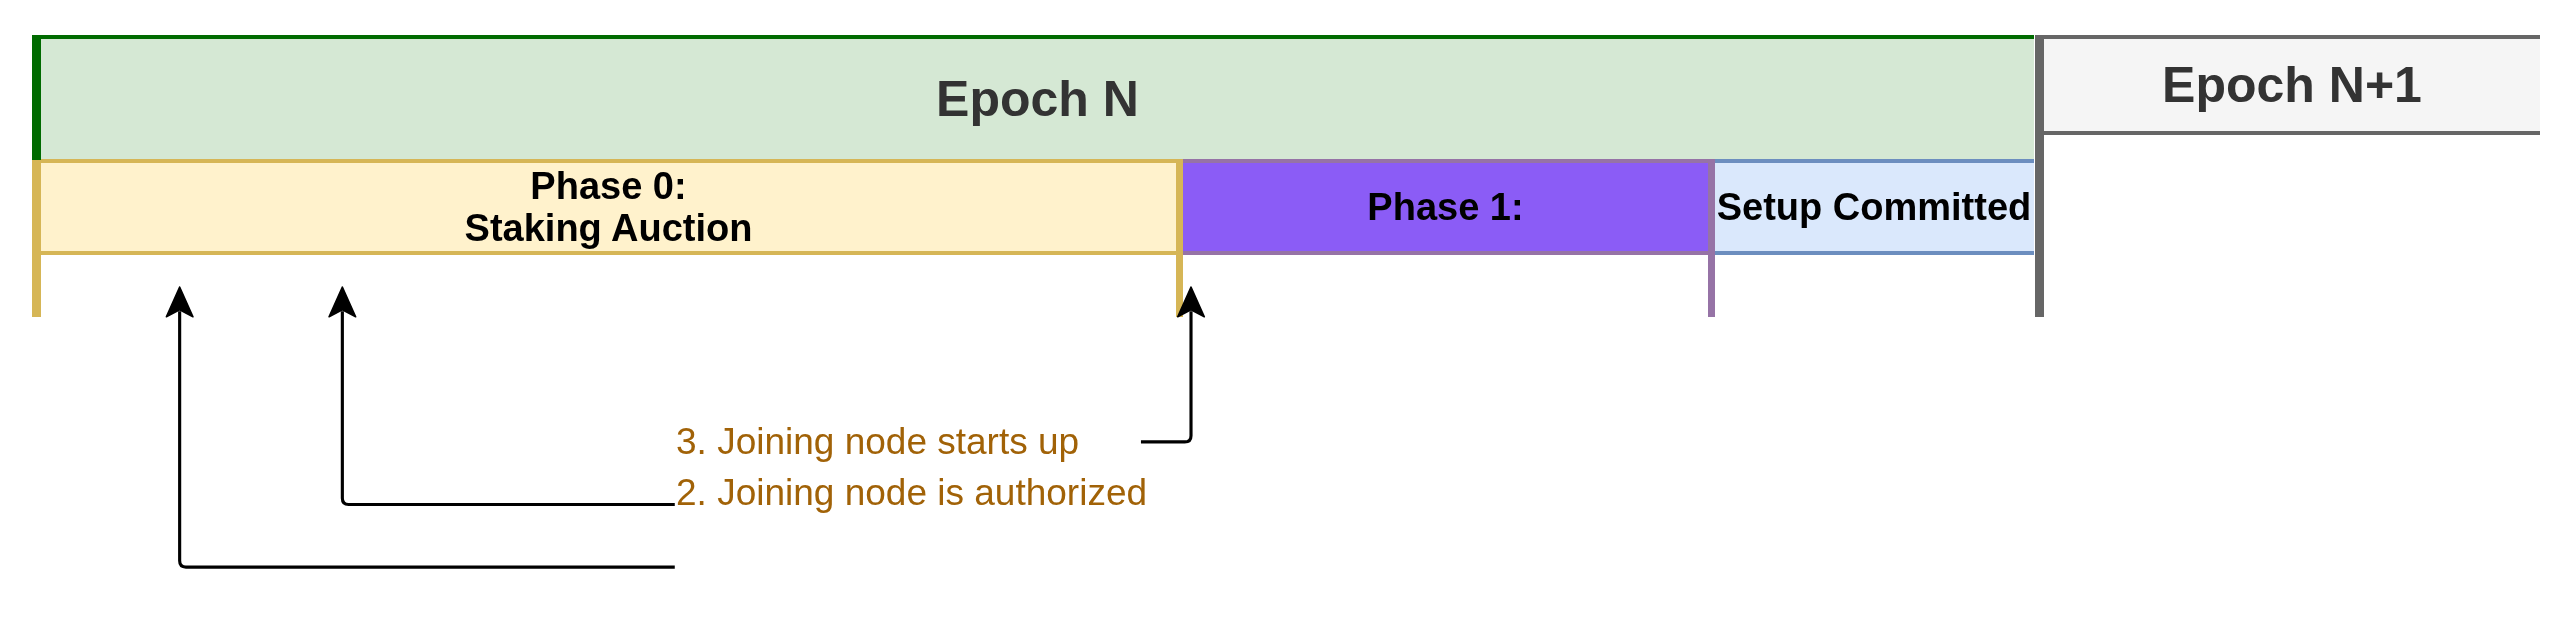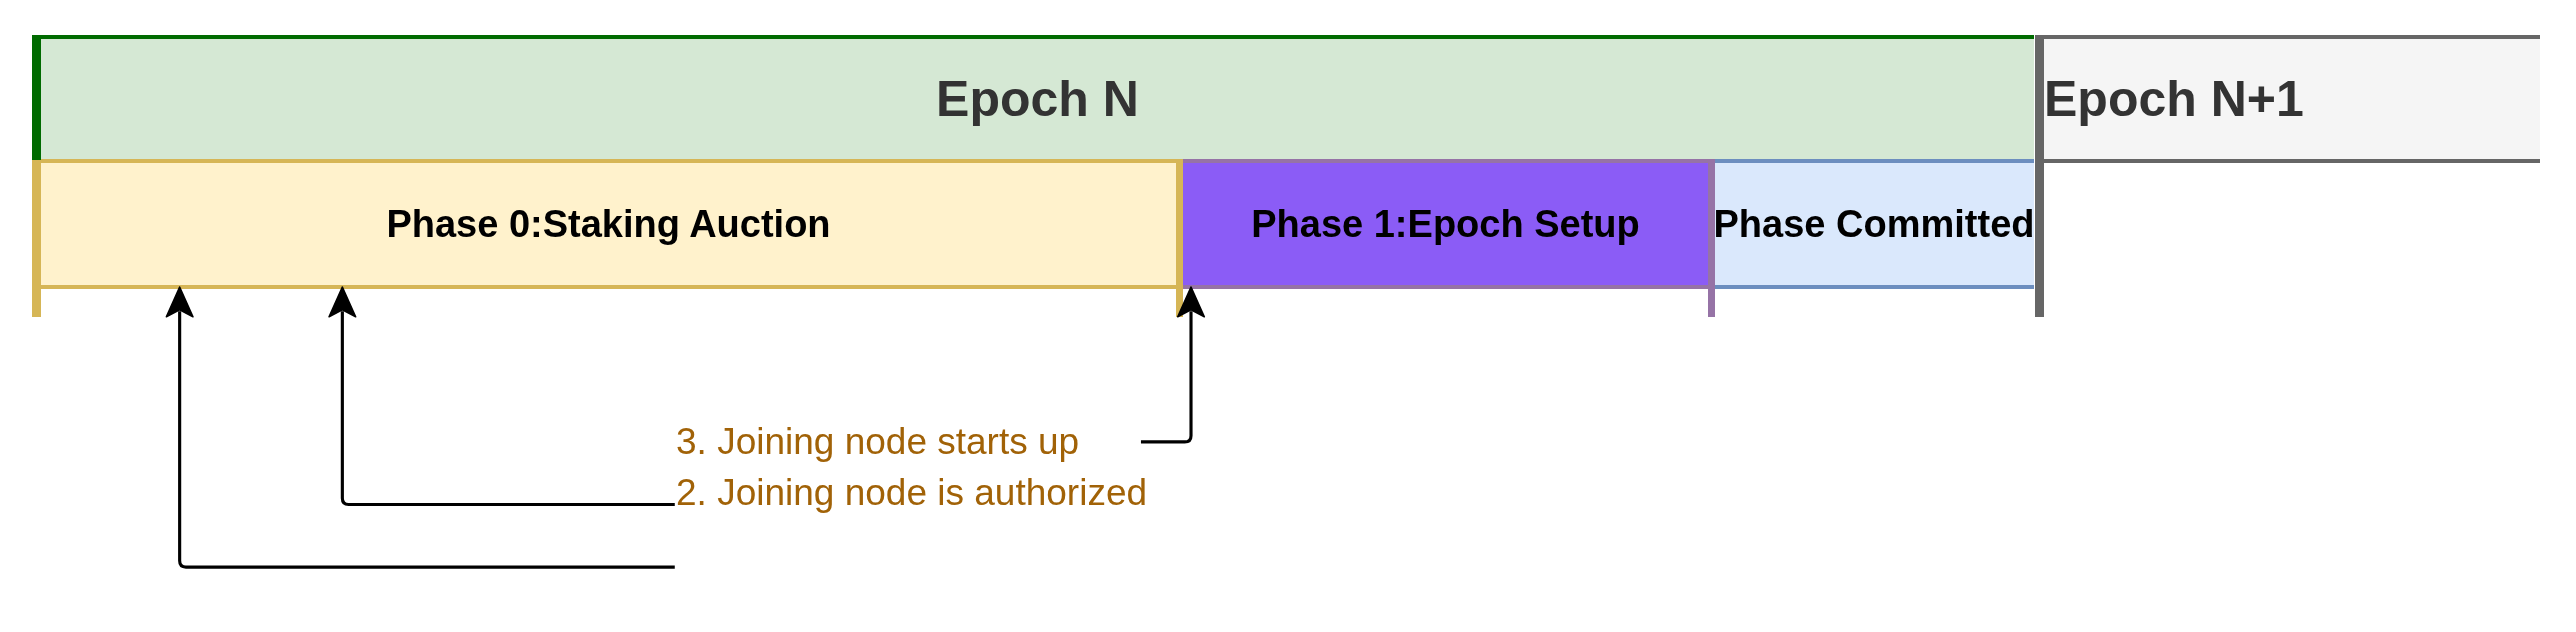--- a/index.html
+++ b/index.html
@@ -14,34 +14,34 @@
   .abs { position: absolute; box-sizing: border-box; }
 
   
   .epoch-n-box {
     left: 41px; top: 35px; width: 1993px; height: 124px;
     background: #d5e8d4;
     border-top: 4.7px solid #006b00;
     display: flex; align-items: center; justify-content: center;
   }
   .epoch-n1-box {
-    left: 2044px; top: 35px; width: 496px; height: 128px;
+    left: 2044px; top: 35px; width: 496px; height: 100px;
     background: #f5f5f5;
     border-top: 4.7px solid #666666;
     border-bottom: 4.7px solid #666666;
-    display: flex; align-items: center; justify-content: flex-start;
+    display: flex; align-items: center; justify-content: center;
   }
   .epoch-title {
     font-size: 50px; font-weight: bold; color: #333333; white-space: nowrap;
   }
 
   
   .phase-box {
-    top: 159px; height: 130px;
-    display: flex; flex-direction: row; align-items: center; justify-content: center;
+    top: 159px; height: 96px;
+    display: flex; flex-direction: column; align-items: center; justify-content: center;
   }
   .phase0 {
     left: 41px; width: 1135px;
     background: #fff2cc;
     border-top: 4.7px solid #d6b656; border-bottom: 4.7px solid #d6b656;
   }
   .phase1 {
     left: 1183px; width: 525px;
     background: #8b5cf6;
     border-top: 4.7px solid #9673a6; border-bottom: 4.7px solid #9673a6;
@@ -92,24 +92,23 @@
   <div class="abs epoch-n1-box">
     <span class="epoch-title">Epoch N+1</span>
   </div>
 
   <div class="abs phase-box phase0">
     <div class="phase-line">Phase 0:</div>
     <div class="phase-line">Staking Auction</div>
   </div>
   <div class="abs phase-box phase1">
     <div class="phase-line">Phase 1:</div>
-    <div class="phase-line">Epoch Setup</div>
   </div>
   <div class="abs phase-box phase2">
-    <div class="phase-line">Phase Committed</div>
+    <div class="phase-line">Setup Committed</div>
   </div>
 
   <div class="abs marker marker-epoch-start"></div>
   <div class="abs marker marker-phase0-start"></div>
   <div class="abs marker marker-phase0-end"></div>
   <div class="abs marker marker-phase1-end"></div>
   <div class="abs marker marker-epoch-boundary"></div>
 
   <svg class="connector-layer" viewBox="0 0 3292 808" xmlns="http://www.w3.org/2000/svg">
 

